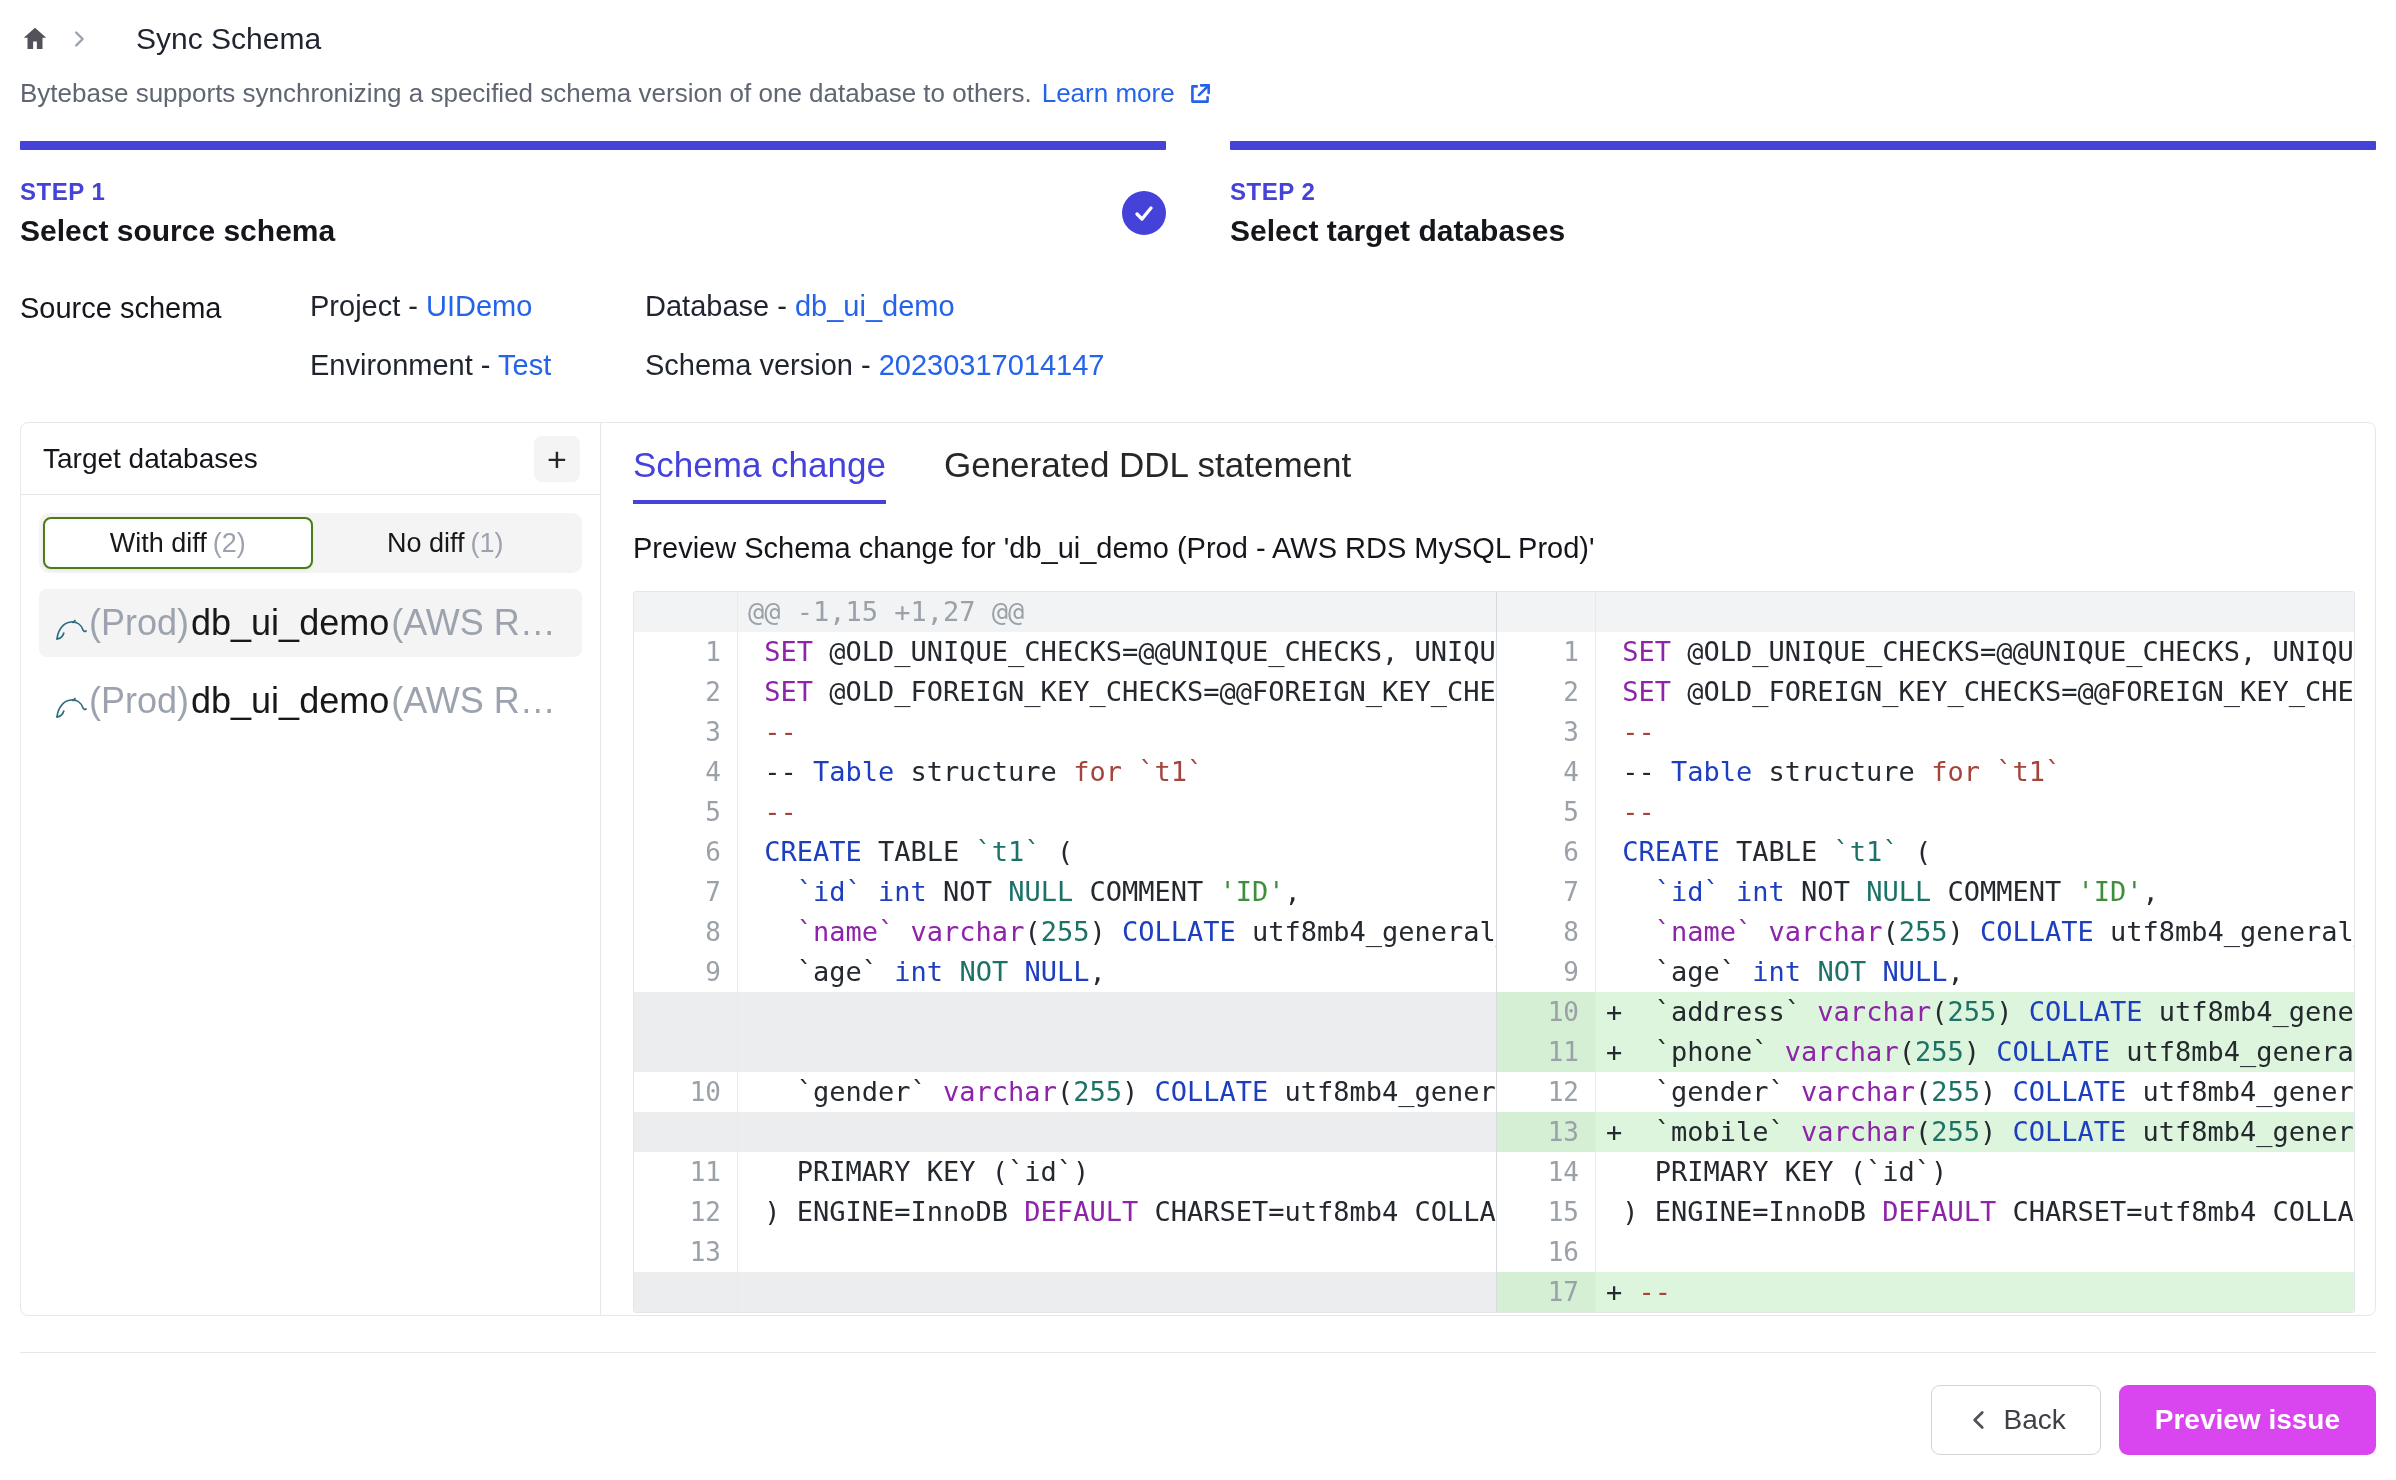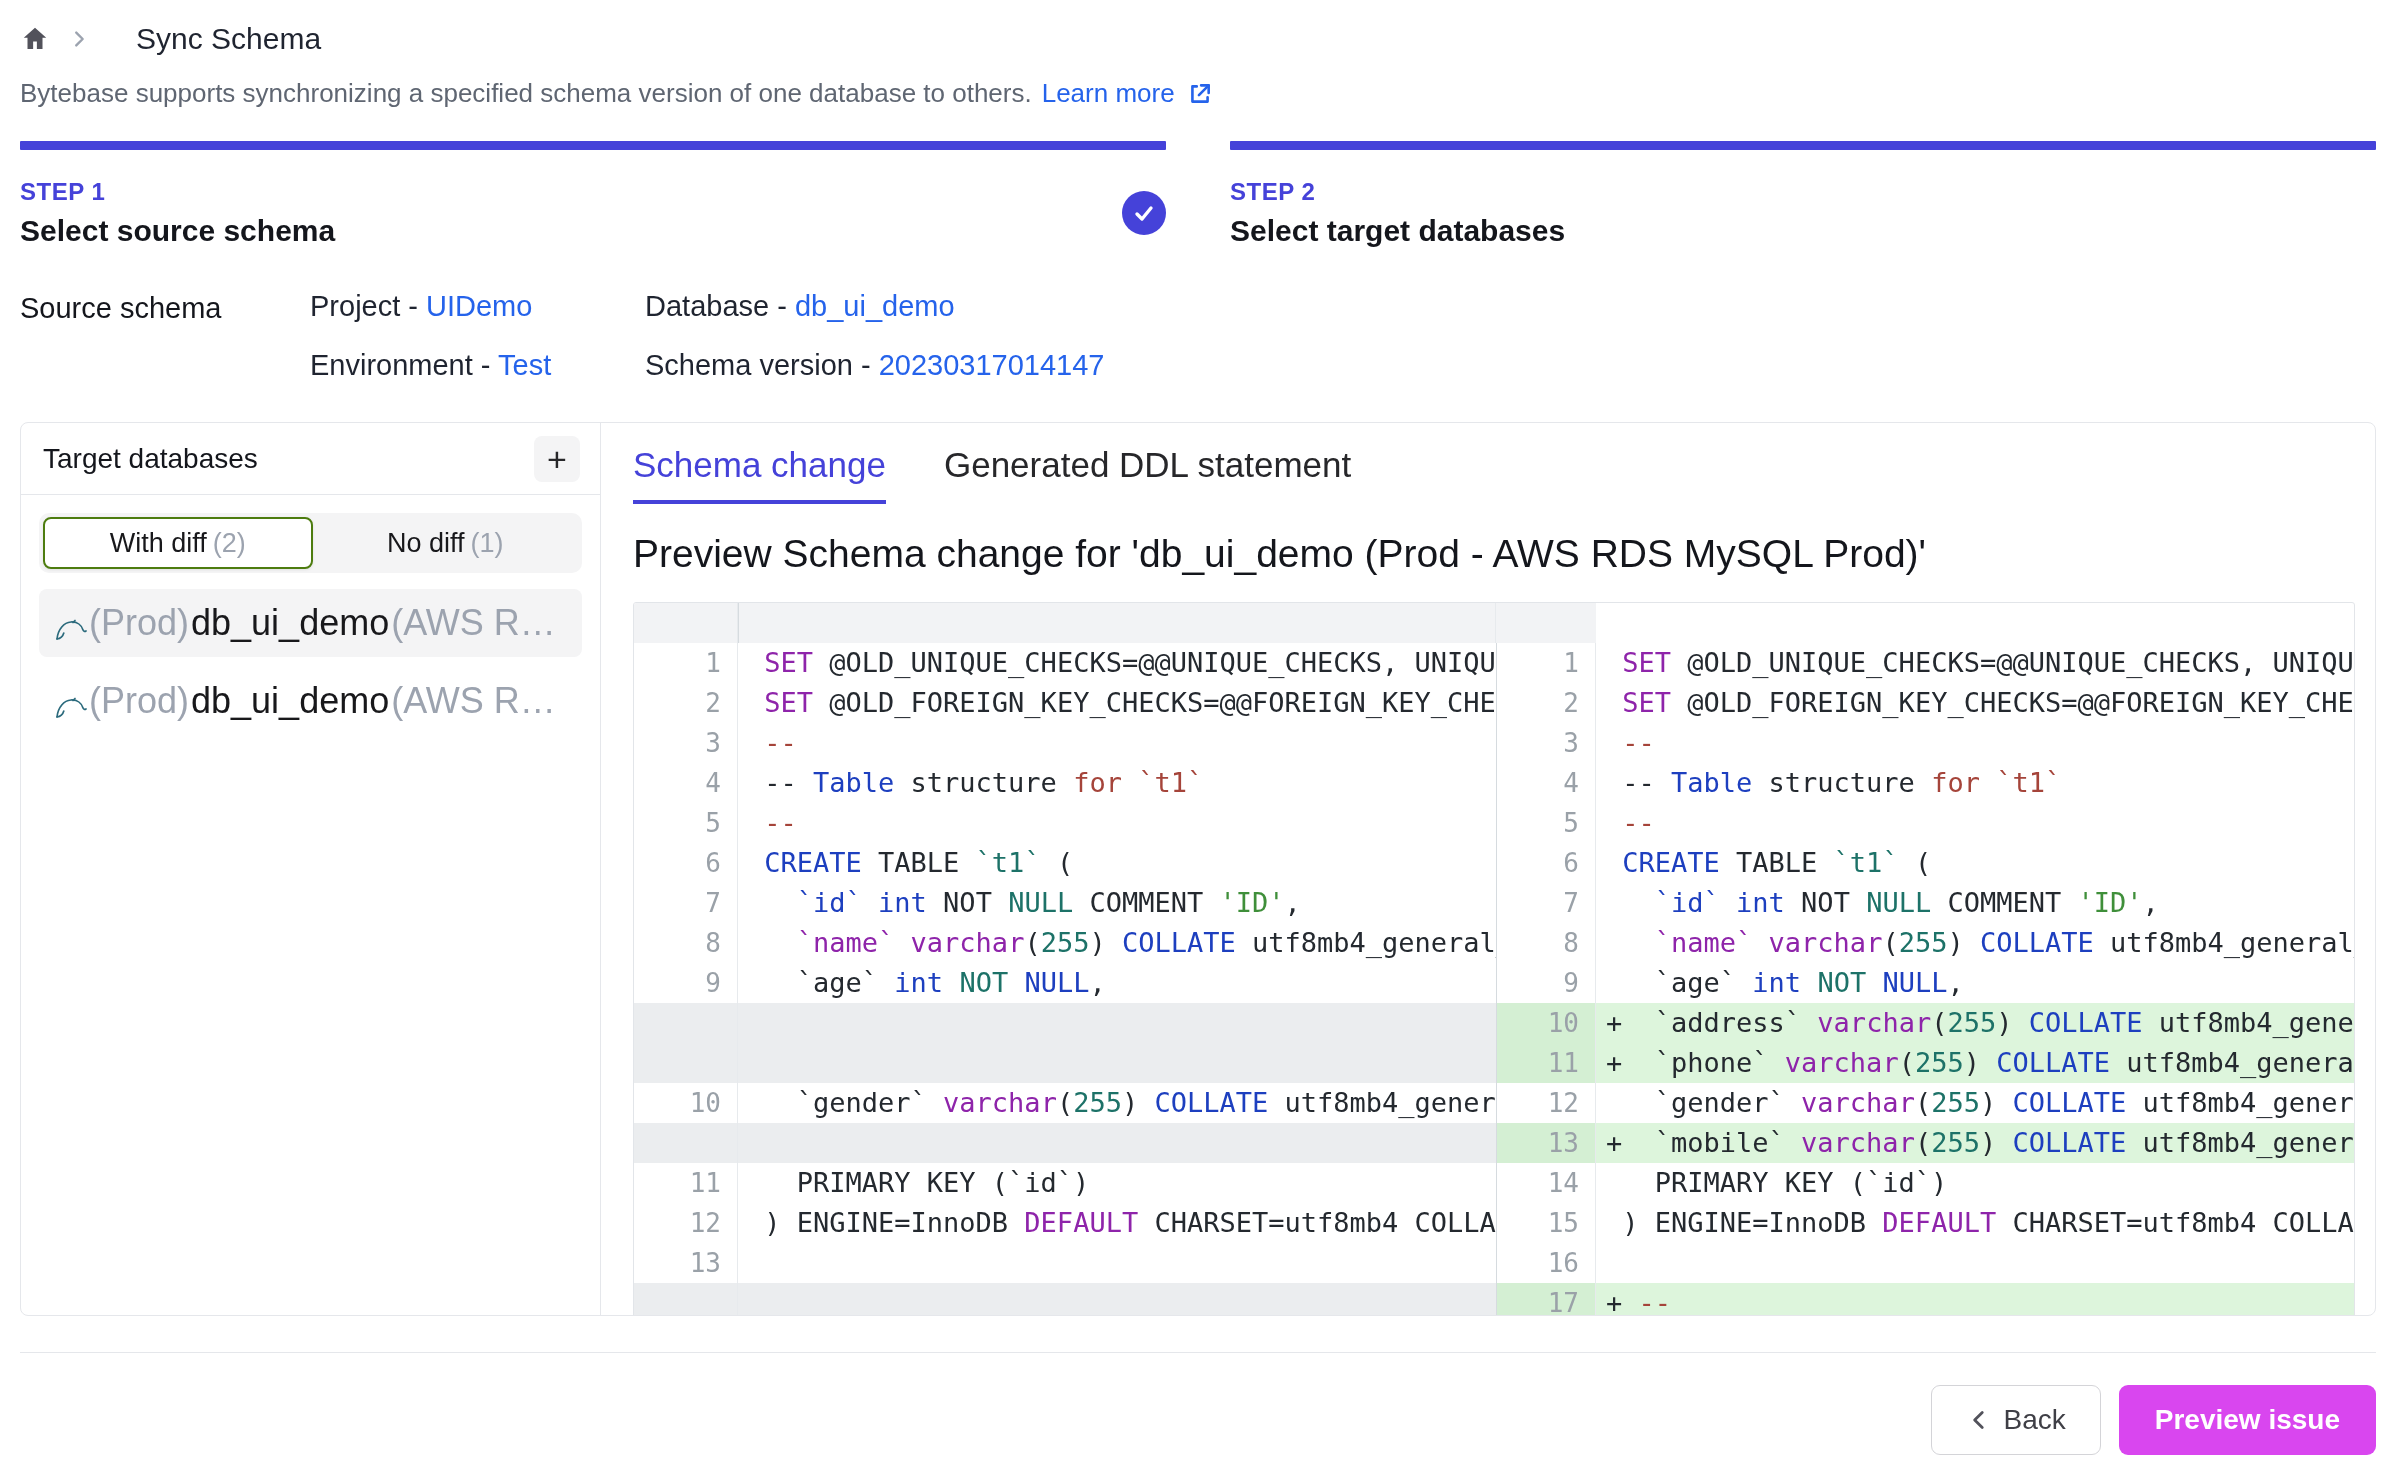--- a/index.html
+++ b/index.html
@@ -52,21 +52,21 @@
   .db-item .env, .db-item .inst { color:#9ca3af; }
   .db-item .dbname { color:#18181b; font-weight:500; }
   .db-item .inst { flex:1; min-width:0; overflow:hidden; text-overflow:ellipsis; white-space:nowrap; }
 
   
   .content { flex:1; padding:22px 0 0 32px; min-width:0; }
   .tabs { display:flex; gap:58px; }
   .tab { font-size:35px; padding-bottom:15px; border:none; background:none; font-family:inherit;
     color:#27272a; cursor:pointer; border-bottom:4px solid transparent; }
   .tab.active { color:#4542d9; border-bottom-color:#4542d9; }
-  .preview-title { margin-top:28px; font-size:39px; font-weight:400; color:#14161c; }
+  .preview-title { margin-top:28px; font-size:29px; font-weight:400; color:#14161c; }
 
   
   .diff { margin-top:26px; margin-right:20px; border:1px solid #e2e5e9; border-radius:3px; overflow:hidden; }
   .drow { display:grid; grid-template-columns:104px minmax(0,1fr) 100px minmax(0,1fr); height:40px; }
   .dnum { font-family:"DejaVu Sans Mono", monospace; font-size:26px; line-height:40px;
     color:#9aa1a8; text-align:right; padding-right:16px; border-right:1px solid #e7eaed; background:#fff; }
   .dnum.r { border-left:1px solid #d6dbdf; }
   .dcode { font-family:"DejaVu Sans Mono", monospace; font-size:27px; line-height:40px;
     white-space:pre; overflow:hidden; padding-left:10px; background:#fff; }
   .t-head.dcode { background:#f2f3f5; color:#9aa1a8; }
@@ -204,20 +204,21 @@
     <section class="content">
       <div class="tabs">
         <button class="tab active">Schema change</button>
         <button class="tab">Generated DDL statement</button>
       </div>
       <h2 class="preview-title">Preview Schema change for 'db_ui_demo (Prod - AWS RDS MySQL Prod)'</h2>
       <div class="diff">
         <div>
             <div class="drow">
               <div class="dnum  t-head"></div>
+              <div class="dcode t-head">@@ -1,15 +1,27 @@</div>
               <div class="dnum r t-head"></div>
               <div class="dcode t-head"></div>
             </div>
             <div class="drow">
               <div class="dnum  t-ctx">1</div>
               <div class="dcode t-ctx"><span class="c-k"> </span><span class="c-p">SET</span><span class="c-k"> @OLD_UNIQUE_CHECKS=@@UNIQUE_CHECKS, UNIQUE_CHECKS=0;</span></div>
               <div class="dnum r t-ctx">1</div>
               <div class="dcode t-ctx"><span class="c-k"> </span><span class="c-p">SET</span><span class="c-k"> @OLD_UNIQUE_CHECKS=@@UNIQUE_CHECKS, UNIQUE_CHECKS=0;</span></div>
             </div>
             <div class="drow">

